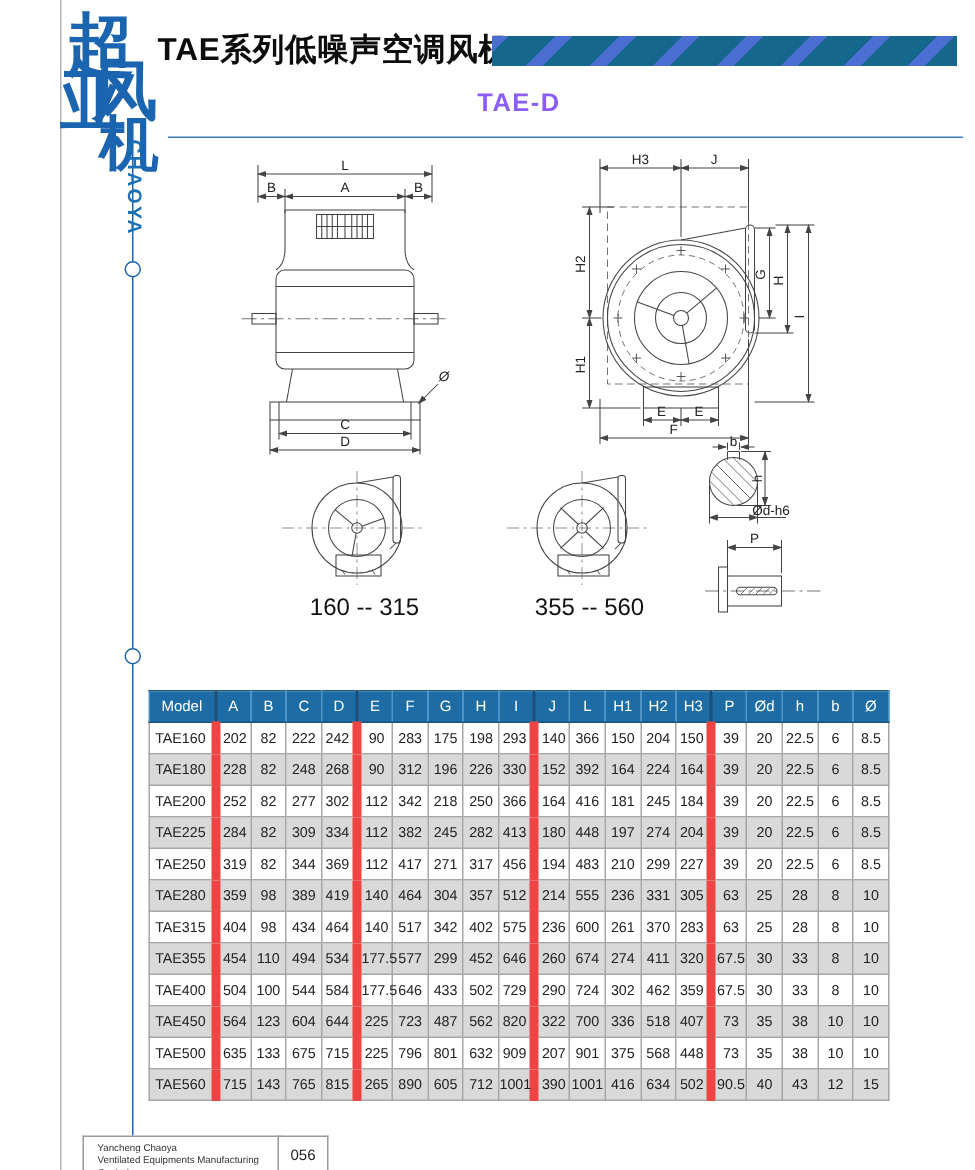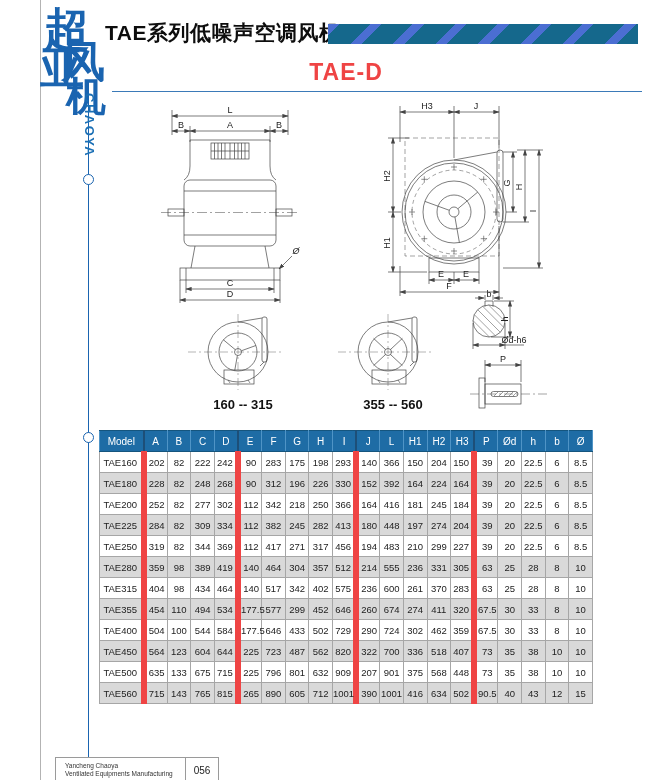--- a/index.html
+++ b/index.html
@@ -19,32 +19,32 @@
   #brand-char-3{left:61px;top:40px;font-size:44px;}
   #brand-char-4{left:66px;top:76px;font-size:40px;}
   #brand-latin{left:97px;top:93px;transform:rotate(90deg);transform-origin:0 0;
                color:#1a6fb5;font-size:13px;font-weight:bold;letter-spacing:1.5px;white-space:nowrap;}
 
   
   #page-title{left:105px;top:19px;font-size:21px;font-weight:900;color:#0d0d0d;letter-spacing:0.5px;white-space:nowrap;}
   #hatch-bar{left:328px;top:24px;width:310px;height:20px;
     background:repeating-linear-gradient(135deg,#4b6ed2 0 8px,#15688c 8px 30px);}
   #section-subtitle{left:99px;top:59px;width:494px;text-align:center;
-    font-size:23px;font-weight:bold;color:#ef4444;letter-spacing:1px;}
+    font-size:17px;font-weight:bold;color:#8b5cf6;letter-spacing:1px;}
   #header-rule{left:112px;top:91px;width:530px;height:1px;background:#3b7ab8;}
 
   
   svg{overflow:visible;}
   .dimtxt{font-family:"Liberation Sans",sans-serif;font-size:9px;fill:#222;}
-  .range-label{top:397px;width:130px;text-align:center;font-size:13px;font-weight:bold;color:#111;}
+  .range-label{top:397px;width:130px;text-align:center;font-size:16px;font-weight:normal;color:#111;}
   #range-small{left:178px;}
   #range-large{left:328px;}
 
   
-  #dim-table{position:absolute;left:99px;top:430px;width:494px;border-collapse:collapse;
+  #dim-table{position:absolute;left:99px;top:460px;width:494px;border-collapse:collapse;
     table-layout:fixed;font-size:9.5px;color:#222;border:1px solid #777;}
   #dim-table th{background:#1e6ca5;color:#ffffff;font-weight:normal;font-size:10px;height:20px;
     border:1px solid #4f94c6;border-top-color:#15557e;border-bottom-color:#15557e;padding:0;}
   #dim-table td{height:20px;text-align:center;border:1px solid #a6a6a6;padding:0;background:#fff;}
   #dim-table tr.alt td{background:#d9d9d9;}
   #dim-table .gs{border-left:6px solid #ef4444;}
   #dim-table th.gs{border-left:2px solid #1d4f78;}
 
   
   #company-box{left:55px;top:757px;width:122px;height:23px;border:1px solid #9a9a9a;border-bottom:none;

